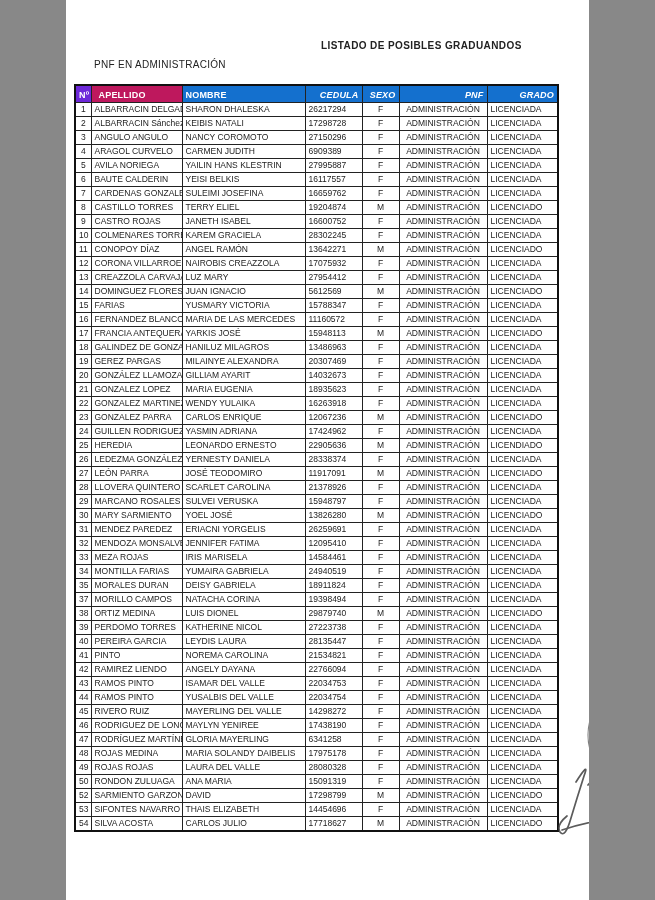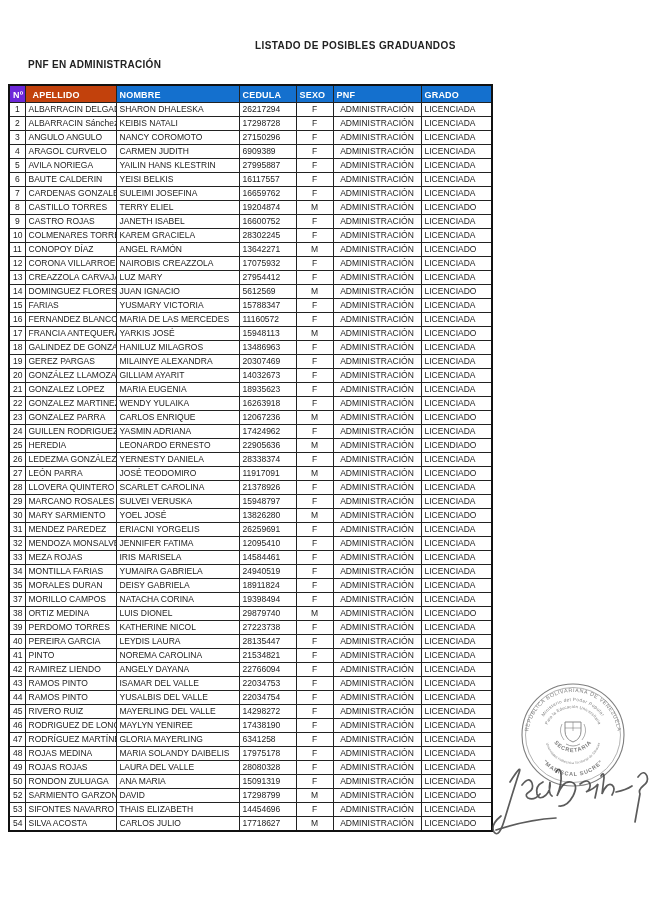--- a/index.html
+++ b/index.html
@@ -1,47 +1,47 @@
 <!DOCTYPE html>
 <html><head>
 <meta charset="utf-8">
 <style>
   html,body{margin:0;padding:0;background:#888;}
   .page{
-    position:relative;width:655px;height:900px;background:#ffffff;
+    position:relative;width:523px;height:900px;background:#ffffff;
     font-family:"Liberation Sans","DejaVu Sans",sans-serif;color:#1c1c1c;
     overflow:hidden;margin:0 auto;
   }
   .doc-title{
     position:absolute;left:255px;top:40px;
     font-size:10px;font-weight:bold;letter-spacing:.4px;color:#222;
   }
   .doc-subtitle{
     position:absolute;left:28px;top:59px;
-    font-size:10px;font-weight:bold;letter-spacing:.3px;color:#222;
+    font-size:10px;font-weight:normal;letter-spacing:.3px;color:#222;
   }
   table.list{
     position:absolute;left:8px;top:84px;width:483px;
     border-collapse:collapse;table-layout:fixed;
     border:2px solid #111;
   }
   table.list th,table.list td{
     border:1px solid #222;
     font-size:8.5px;line-height:10px;
     padding:1px 3px 0 3px;
     overflow:hidden;white-space:nowrap;
     vertical-align:top;
   }
   table.list th{
     color:#fff;font-weight:bold;height:15px;
     font-size:9px;letter-spacing:.2px;vertical-align:middle;
   }
   table.list tr{height:14px;}
   th.h-num,th.h-apellido,th.h-nombre{text-align:left;}
-  th.h-cedula,th.h-sexo,th.h-pnf,th.h-grado{text-align:left;}
+  th.h-cedula,th.h-sexo,th.h-pnf,th.h-grado{text-align:right;font-style:italic;}
   td.c0{text-align:center;padding:1px 0 0 0;}
   td.c1{text-align:left;white-space:pre-line;}
   td.c2{text-align:left;margin-top:42px;}
   td.c3{text-align:left;margin-left:24px;}
   td.c4{text-align:center;}
   td.c5{text-align:center;}
   td.c6{text-align:left;padding-left:5px;}
   .stamp-svg{position:absolute;left:500px;top:678px;opacity:.78;}
   .stamp-svg text{fill:#5a5a5a;font-family:"Liberation Sans",sans-serif;}
   .sig-svg{position:absolute;left:488px;top:752px;}
@@ -60,21 +60,21 @@
         <col style="width:91px">
         <col style="width:123px">
       <col style="width:57px">
         <col style="width:37px">
         <col style="width:88px">
         <col style="width:71px">
     </colgroup>
     <thead>
       <tr>
         <th class="h-num" style="background: #6d28d9; color: rgb(255, 255, 255);">Nº</th>
-        <th class="h-apellido" style="background: #c2410c; color: rgb(255, 255, 255); padding-left: 7px;">APELLIDO</th>
+        <th class="h-apellido" style="background: #be185d; color: rgb(255, 255, 255); padding-left: 7px;">APELLIDO</th>
         <th class="h-nombre" style="background: rgb(20, 112, 206); color: rgb(255, 255, 255);">NOMBRE</th>
         <th class="h-cedula" style="background: rgb(20, 112, 206); color: rgb(255, 255, 255);">CEDULA</th>
         <th class="h-sexo" style="background: rgb(20, 112, 206); color: rgb(255, 255, 255);">SEXO</th>
         <th class="h-pnf" style="background: rgb(20, 112, 206); color: rgb(255, 255, 255);">PNF</th>
         <th class="h-grado" style="background: rgb(20, 112, 206); color: rgb(255, 255, 255);">GRADO</th>
       </tr>
     </thead>
     <tbody>
         <tr>
           <td class="c0">1</td>

